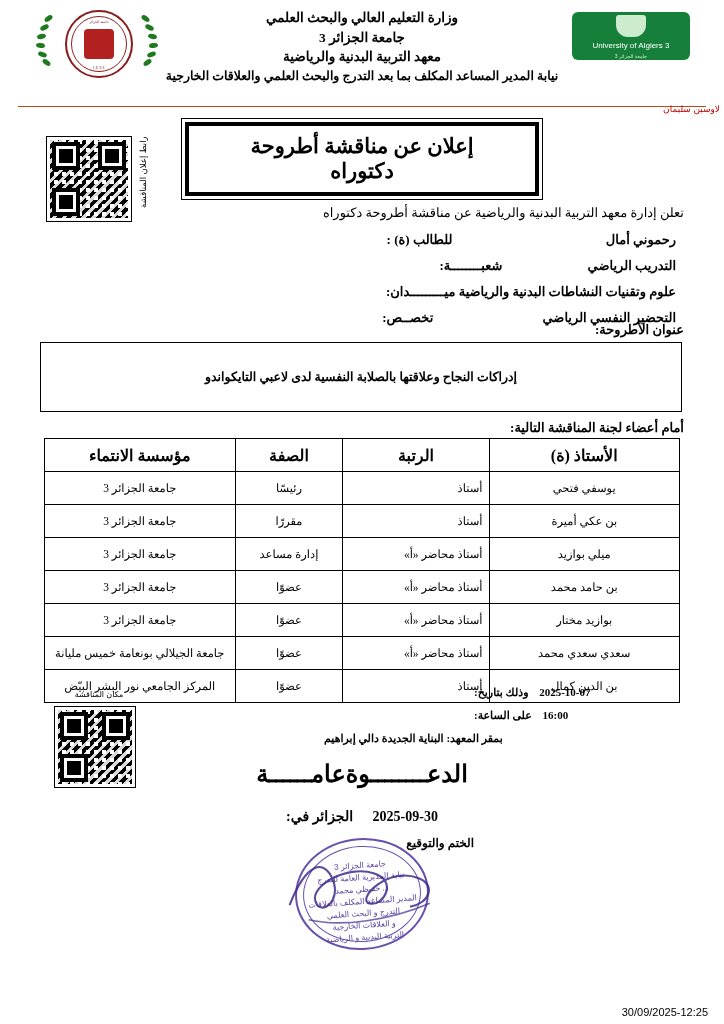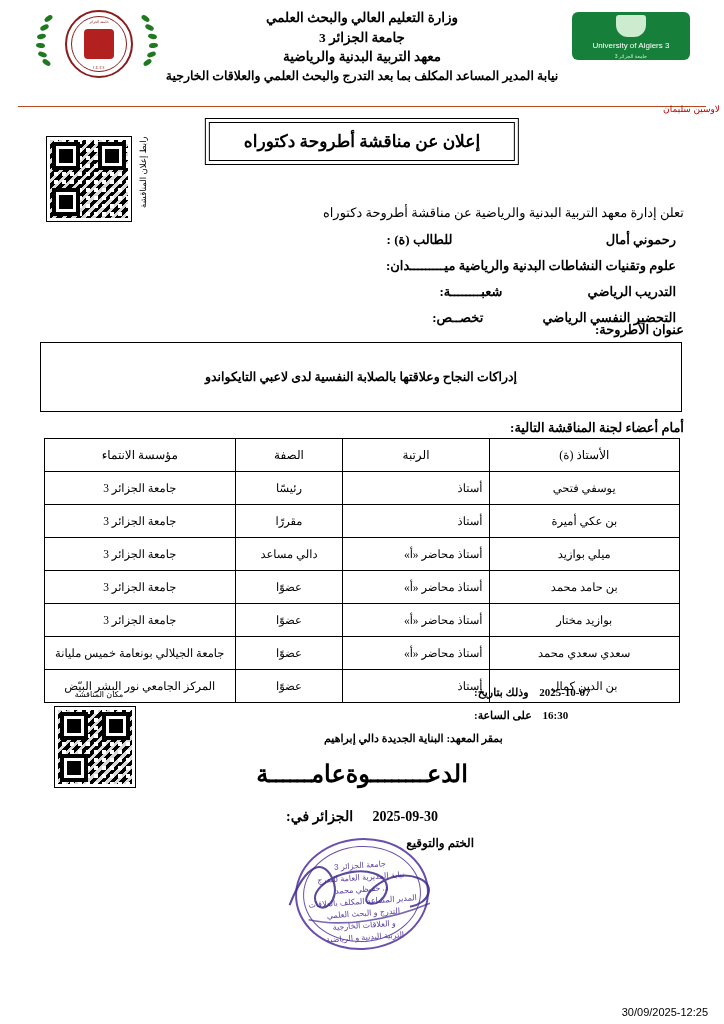--- a/index.html
+++ b/index.html
@@ -162,23 +162,23 @@
   .title-box {
     position: absolute;
     top: 118px;
     left: 50%;
     transform: translateX(-50%);
     border: 1px solid #000;
     padding: 3px;
     background: #fff;
   }
   .title-box-inner {
-    border: 1px solid #000000;
+    border: 4px solid #000000;
     padding: 8px 34px;
-    font-size: 17px;
+    font-size: 21px;
     font-weight: bold;
     text-align: center;
   }
 
   
   .qr-top {
     position: absolute;
     top: 136px;
     left: 46px;
     width: 86px;
@@ -309,22 +309,22 @@
     font-size: 11.5px;
   }
   table.jury th, table.jury td {
     border: 1px solid #000;
     height: 28px;
     padding: 2px 6px;
     text-align: center;
     vertical-align: middle;
   }
   table.jury th {
-    font-weight: normal;
-    font-size: 12px;
+    font-weight: bold;
+    font-size: 16px;
   }
   table.jury td.name {
     font-weight: normal;
   }
   table.jury td.rank {
     text-align: right;
   }
   table.jury col.c-name  { width: 30%; }
   table.jury col.c-rank  { width: 23%; }
   table.jury col.c-role  { width: 17%; }
@@ -524,29 +524,29 @@
   </div>
 
   <div class="intro">تعلن إدارة معهد التربية البدنية والرياضية عن مناقشة أطروحة دكتوراه</div>
 
   <div class="rows-wrap">
     <div class="line">
       <span class="val" style="margin-left:150px;">رحموني أمال</span>
       <span class="lbl">للطالب (ة)  :</span>
     </div>
     <div class="line">
+      <span class="val" style="margin-left:82px;">التدريب الرياضي</span>
+      <span class="lbl">شعبــــــــة:</span>
+    </div>
+    <div class="line">
       <span class="val">علوم وتقنيات النشاطات البدنية والرياضية</span>
       <span class="lbl">ميـــــــــدان:</span>
     </div>
     <div class="line">
-      <span class="val" style="margin-left:82px;">التدريب الرياضي</span>
-      <span class="lbl">شعبــــــــة:</span>
-    </div>
-    <div class="line">
-      <span class="val" style="margin-left:56px;">التحضير النفسي الرياضي</span>
+      <span class="val" style="margin-left:106px;">التحضير النفسي الرياضي</span>
       <span class="lbl">تخصــص:</span>
     </div>
   </div>
 
   <div class="thesis-label">عنوان الأطروحة:</div>
   <div class="thesis-box">
     <div class="thesis-text">إدراكات النجاح وعلاقتها بالصلابة النفسية لدى لاعبي التايكواندو</div>
   </div>
 
   <div class="jury-label">أمام أعضاء لجنة المناقشة التالية:</div>
@@ -575,21 +575,21 @@
       </tr>
       <tr>
         <td class="name">بن عكي أميرة</td>
         <td class="rank">أستاذ</td>
         <td>مقررًا</td>
         <td>جامعة الجزائر 3</td>
       </tr>
       <tr>
         <td class="name">ميلي بوازيد</td>
         <td class="rank">أستاذ محاضر «أ»</td>
-        <td>دالي مساعد</td>
+        <td>إدارة مساعد</td>
         <td>جامعة الجزائر 3</td>
       </tr>
       <tr>
         <td class="name">بن حامد محمد</td>
         <td class="rank">أستاذ محاضر «أ»</td>
         <td>عضوًا</td>
         <td>جامعة الجزائر 3</td>
       </tr>
       <tr>
         <td class="name">بوازيد مختار</td>
@@ -620,21 +620,21 @@
       <div class="finder f-bl"></div>
     </div>
   </div>
 
   <div class="date-lines">
     <div class="dl">
       <span>2025-10-07</span>
       <span style="margin-right:8px;">وذلك بتاريخ:</span>
     </div>
     <div class="dl">
-      <span>16:30</span>
+      <span>16:00</span>
       <span style="margin-right:8px;">على الساعة:</span>
     </div>
     <div class="dl venue">بمقر المعهد: البناية الجديدة دالي إبراهيم</div>
   </div>
 
   <div class="general-invite">الدعــــــــوةعامــــــة</div>
 
   <div class="place-date">
     <span>2025-09-30</span>
     <span class="city">الجزائر في:</span>

